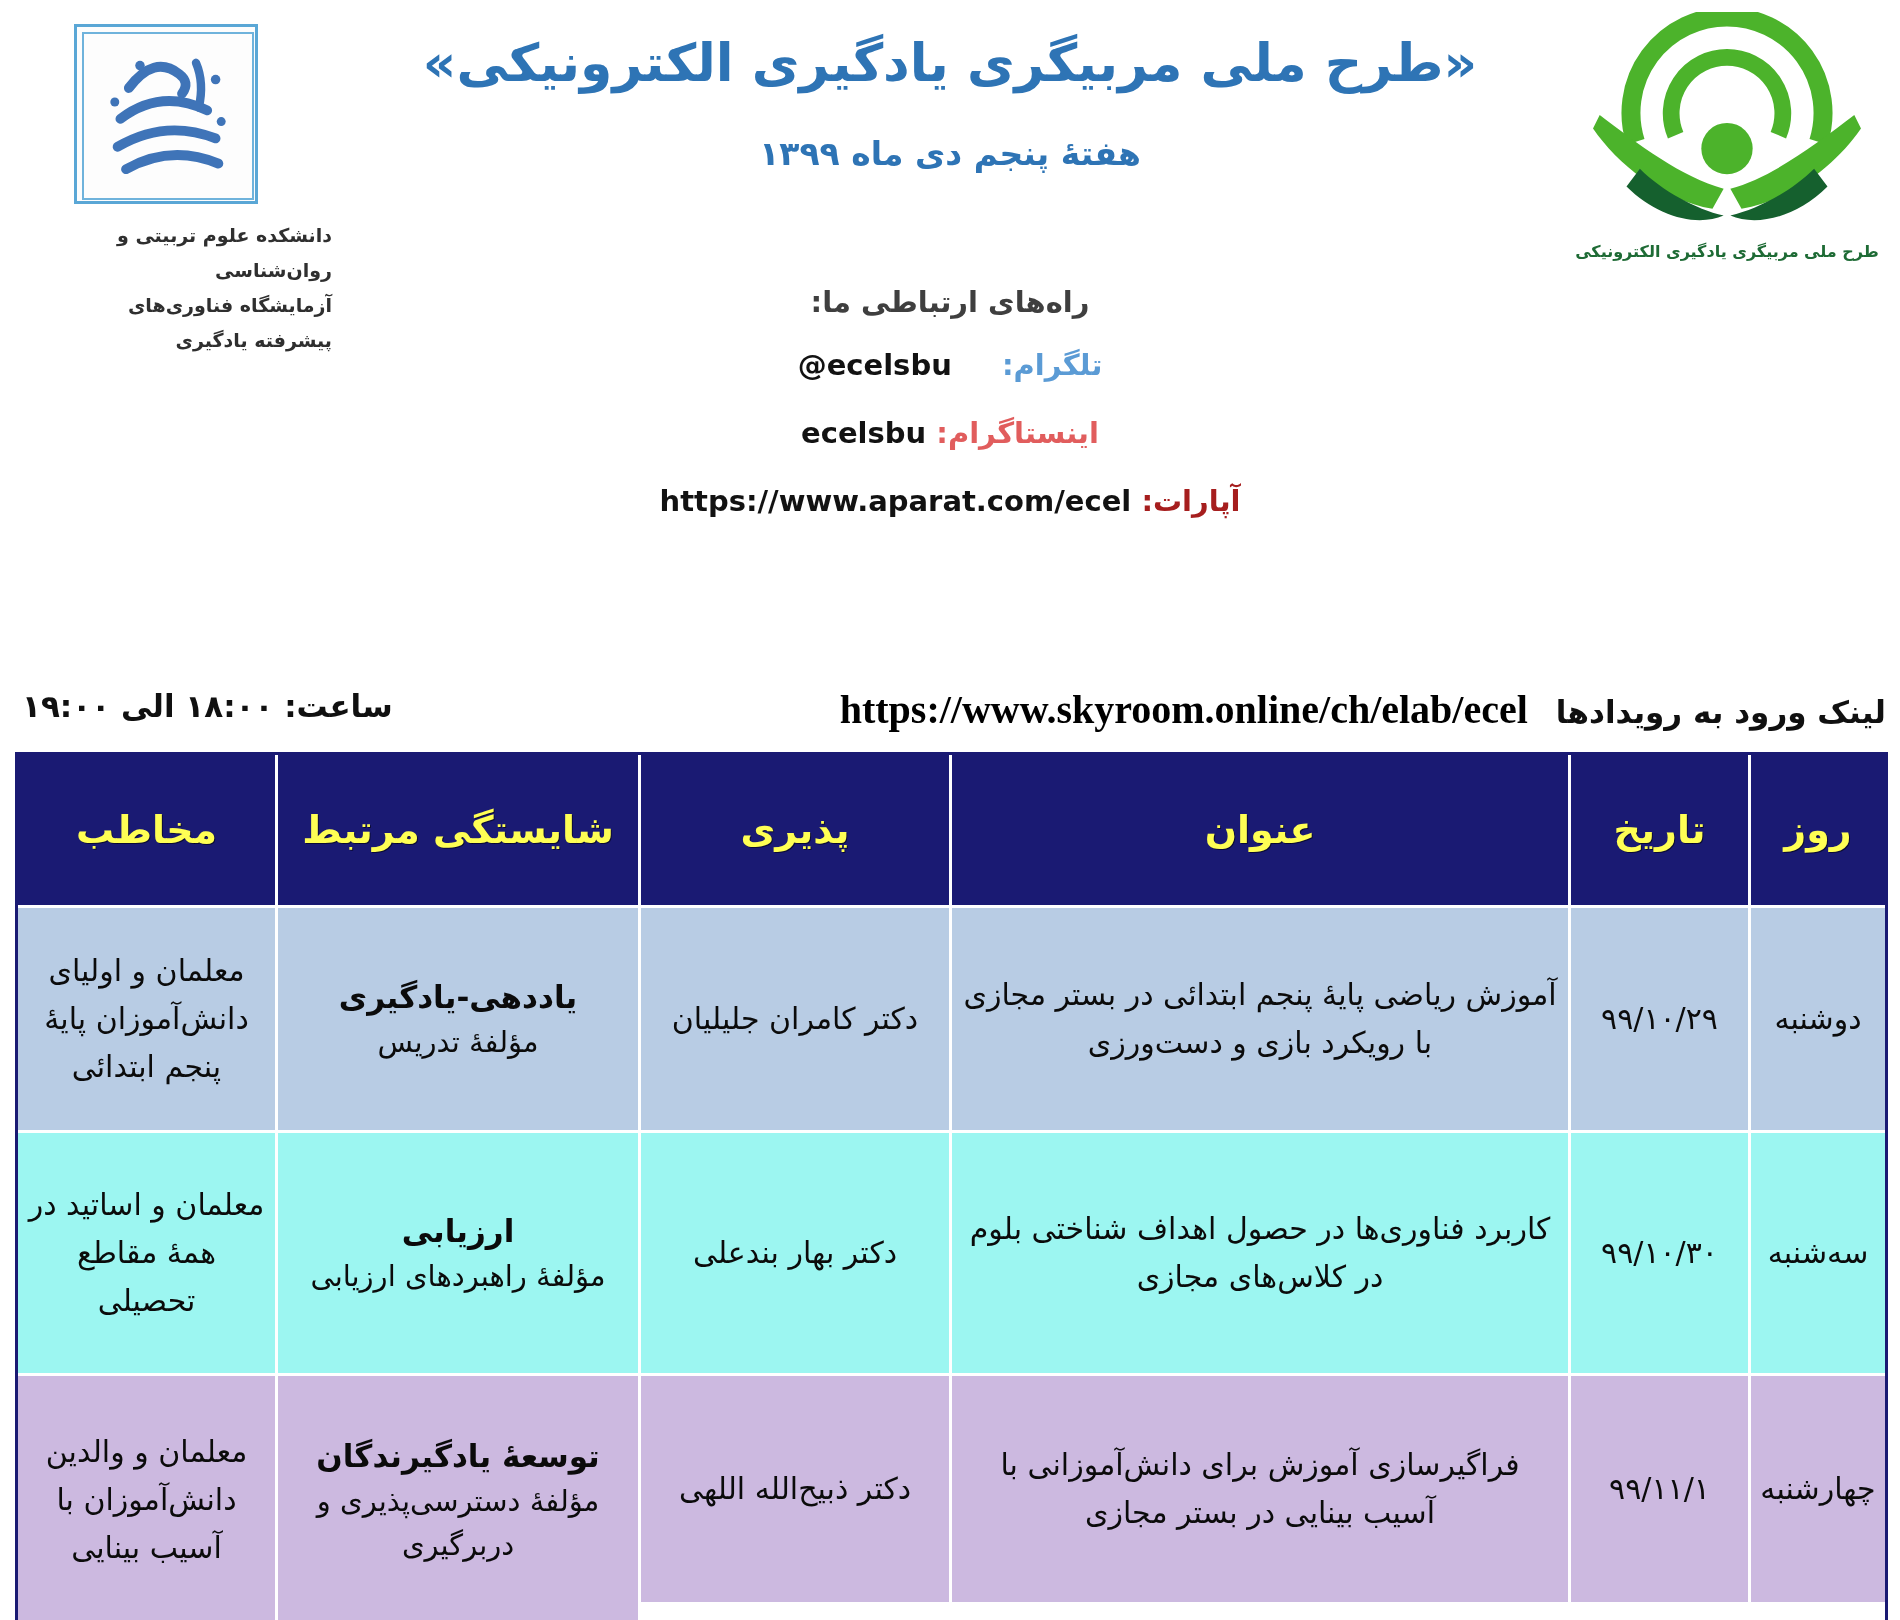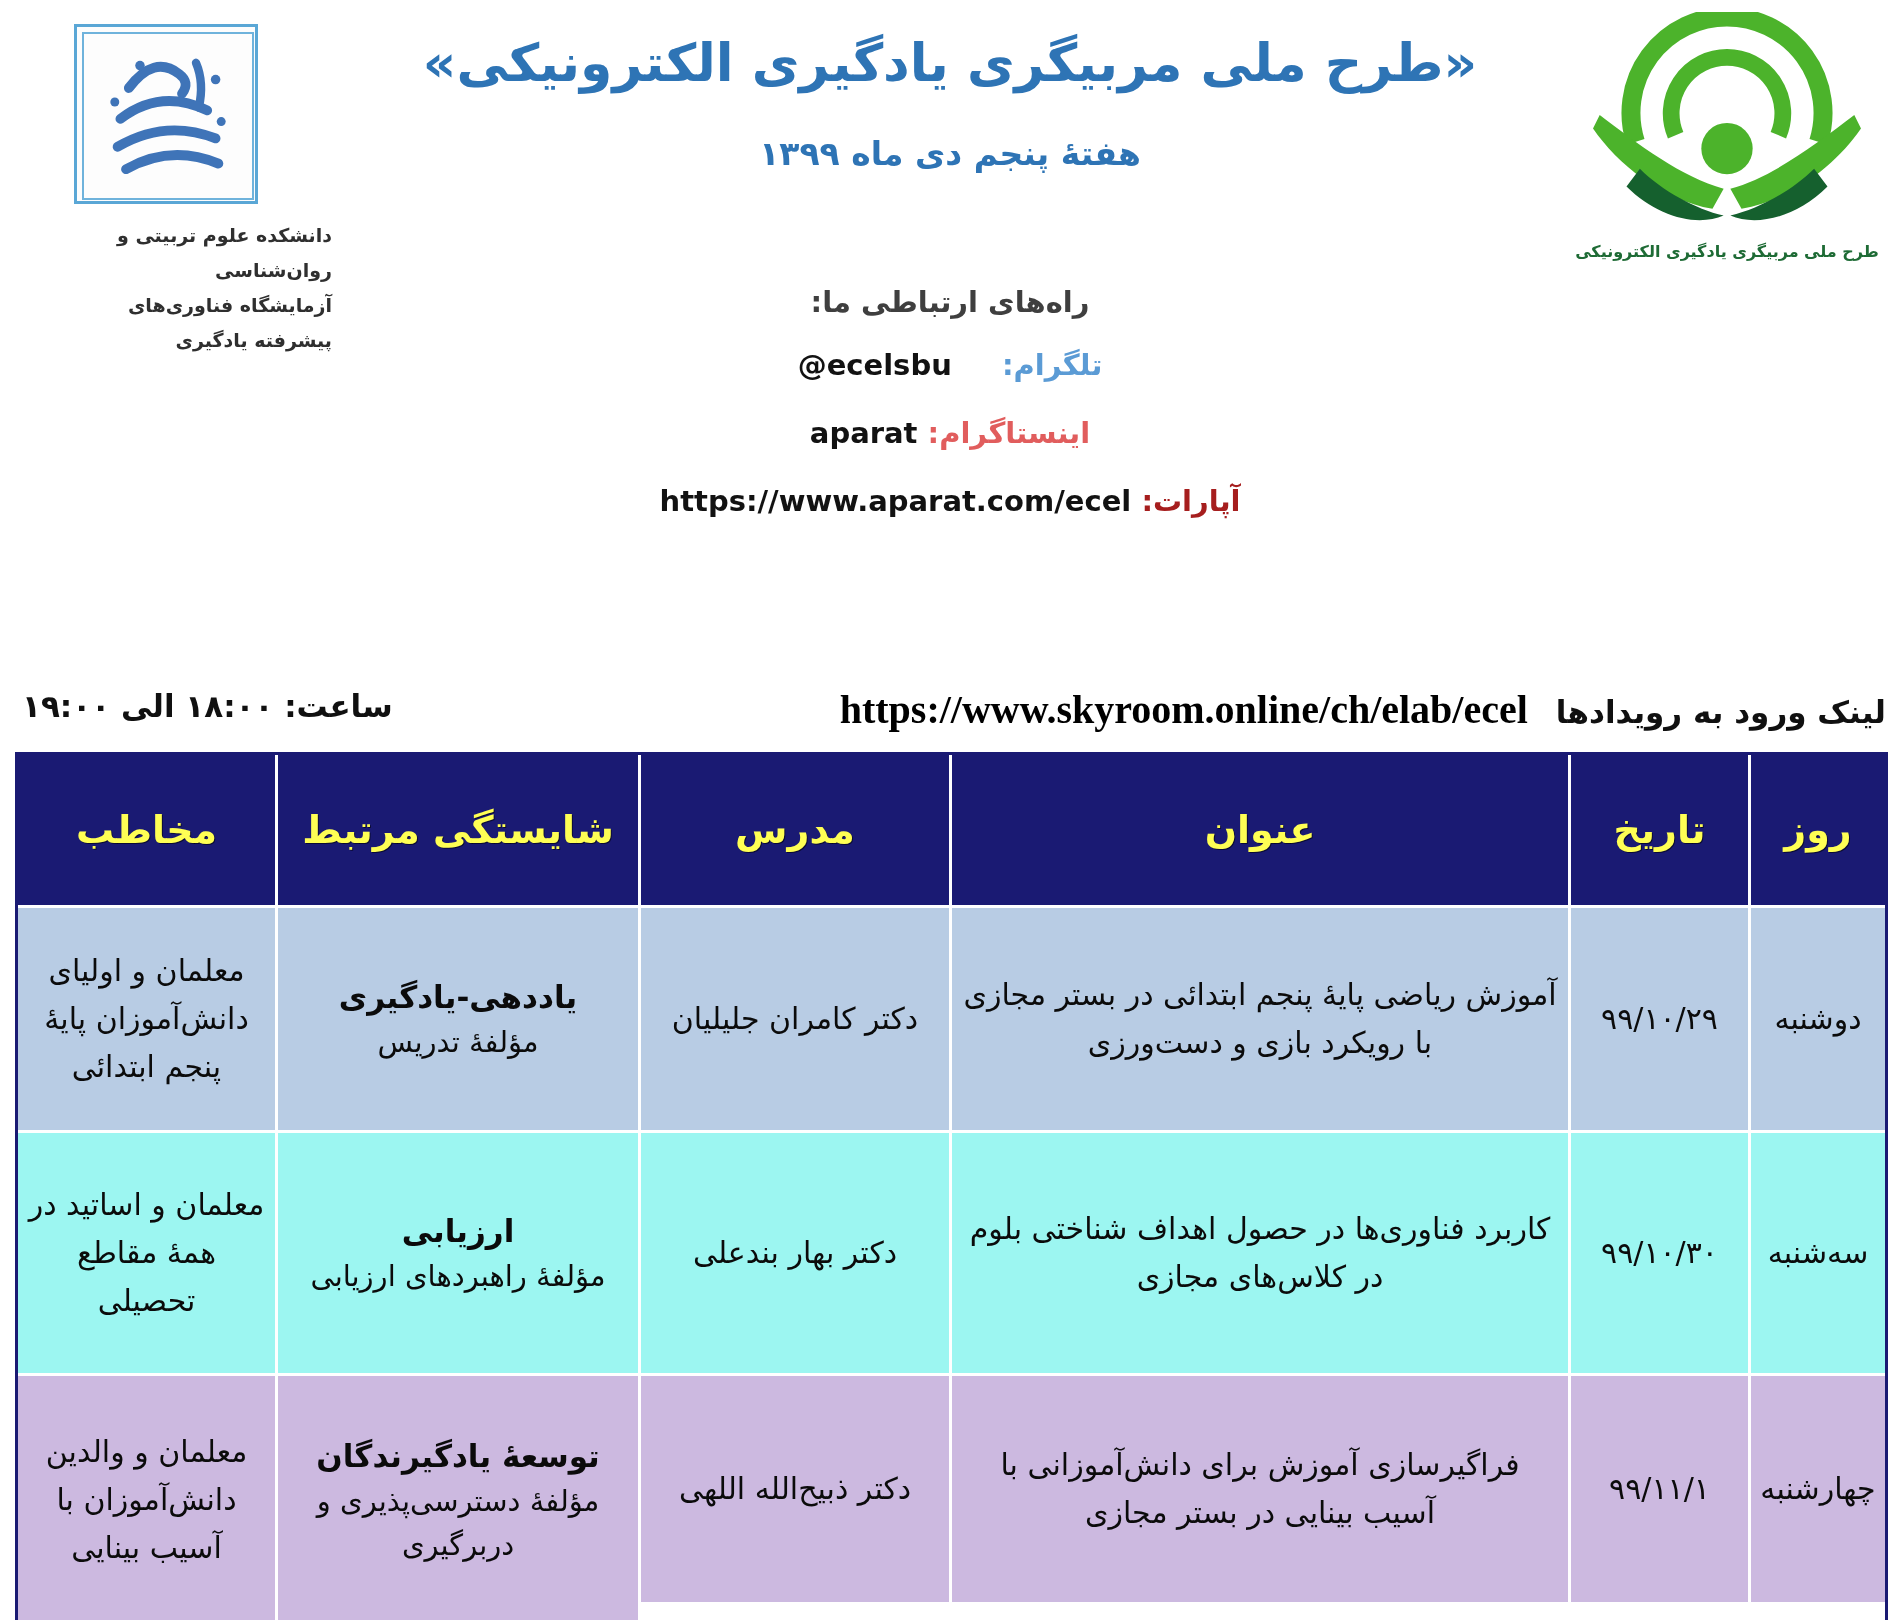--- a/index.html
+++ b/index.html
@@ -97,21 +97,21 @@
     <div class="subtitle">هفتهٔ پنجم دی ماه ۱۳۹۹</div>
 
     <div class="contact-heading">راه‌های ارتباطی ما:</div>
 
     <div class="contact-line">
       <span class="lbl lbl-telegram">تلگرام:</span>
       <span class="val" dir="ltr">@ecelsbu</span>
     </div>
     <div class="contact-line">
       <span class="lbl lbl-instagram">اینستاگرام:</span>
-      <span class="val" dir="ltr">aparat</span>
+      <span class="val" dir="ltr">ecelsbu</span>
     </div>
     <div class="contact-line">
       <span class="lbl lbl-aparat">آپارات:</span>
       <span class="val" dir="ltr">https://www.aparat.com/ecel</span>
     </div>
   </div>
 
   <div class="ecel-brand">
     <svg width="268" height="224" viewBox="0 0 240 200">
       <g fill="none" stroke="#4cb32b">
@@ -137,21 +137,21 @@
       <span class="label">لینک ورود به رویدادها</span>
       <span class="url">https://www.skyroom.online/ch/elab/ecel</span>
     </div>
   </div>
 
   <div class="sched">
 
     <div class="cell hcell row-h col-day">روز</div>
     <div class="cell hcell row-h col-date">تاریخ</div>
     <div class="cell hcell row-h col-title">عنوان</div>
-    <div class="cell hcell row-h col-instructor">مدرس</div>
+    <div class="cell hcell row-h col-instructor">پذیری</div>
     <div class="cell hcell row-h col-comp">شایستگی مرتبط</div>
     <div class="cell hcell row-h col-aud">مخاطب</div>
 
     <div class="cell r1 row-1 col-day">
         <div class="txt">دوشنبه</div>
       </div>
     <div class="cell r1 row-1 col-date">
         <div class="txt">۹۹/۱۰/۲۹</div>
       </div>
     <div class="cell r1 row-1 col-title">

